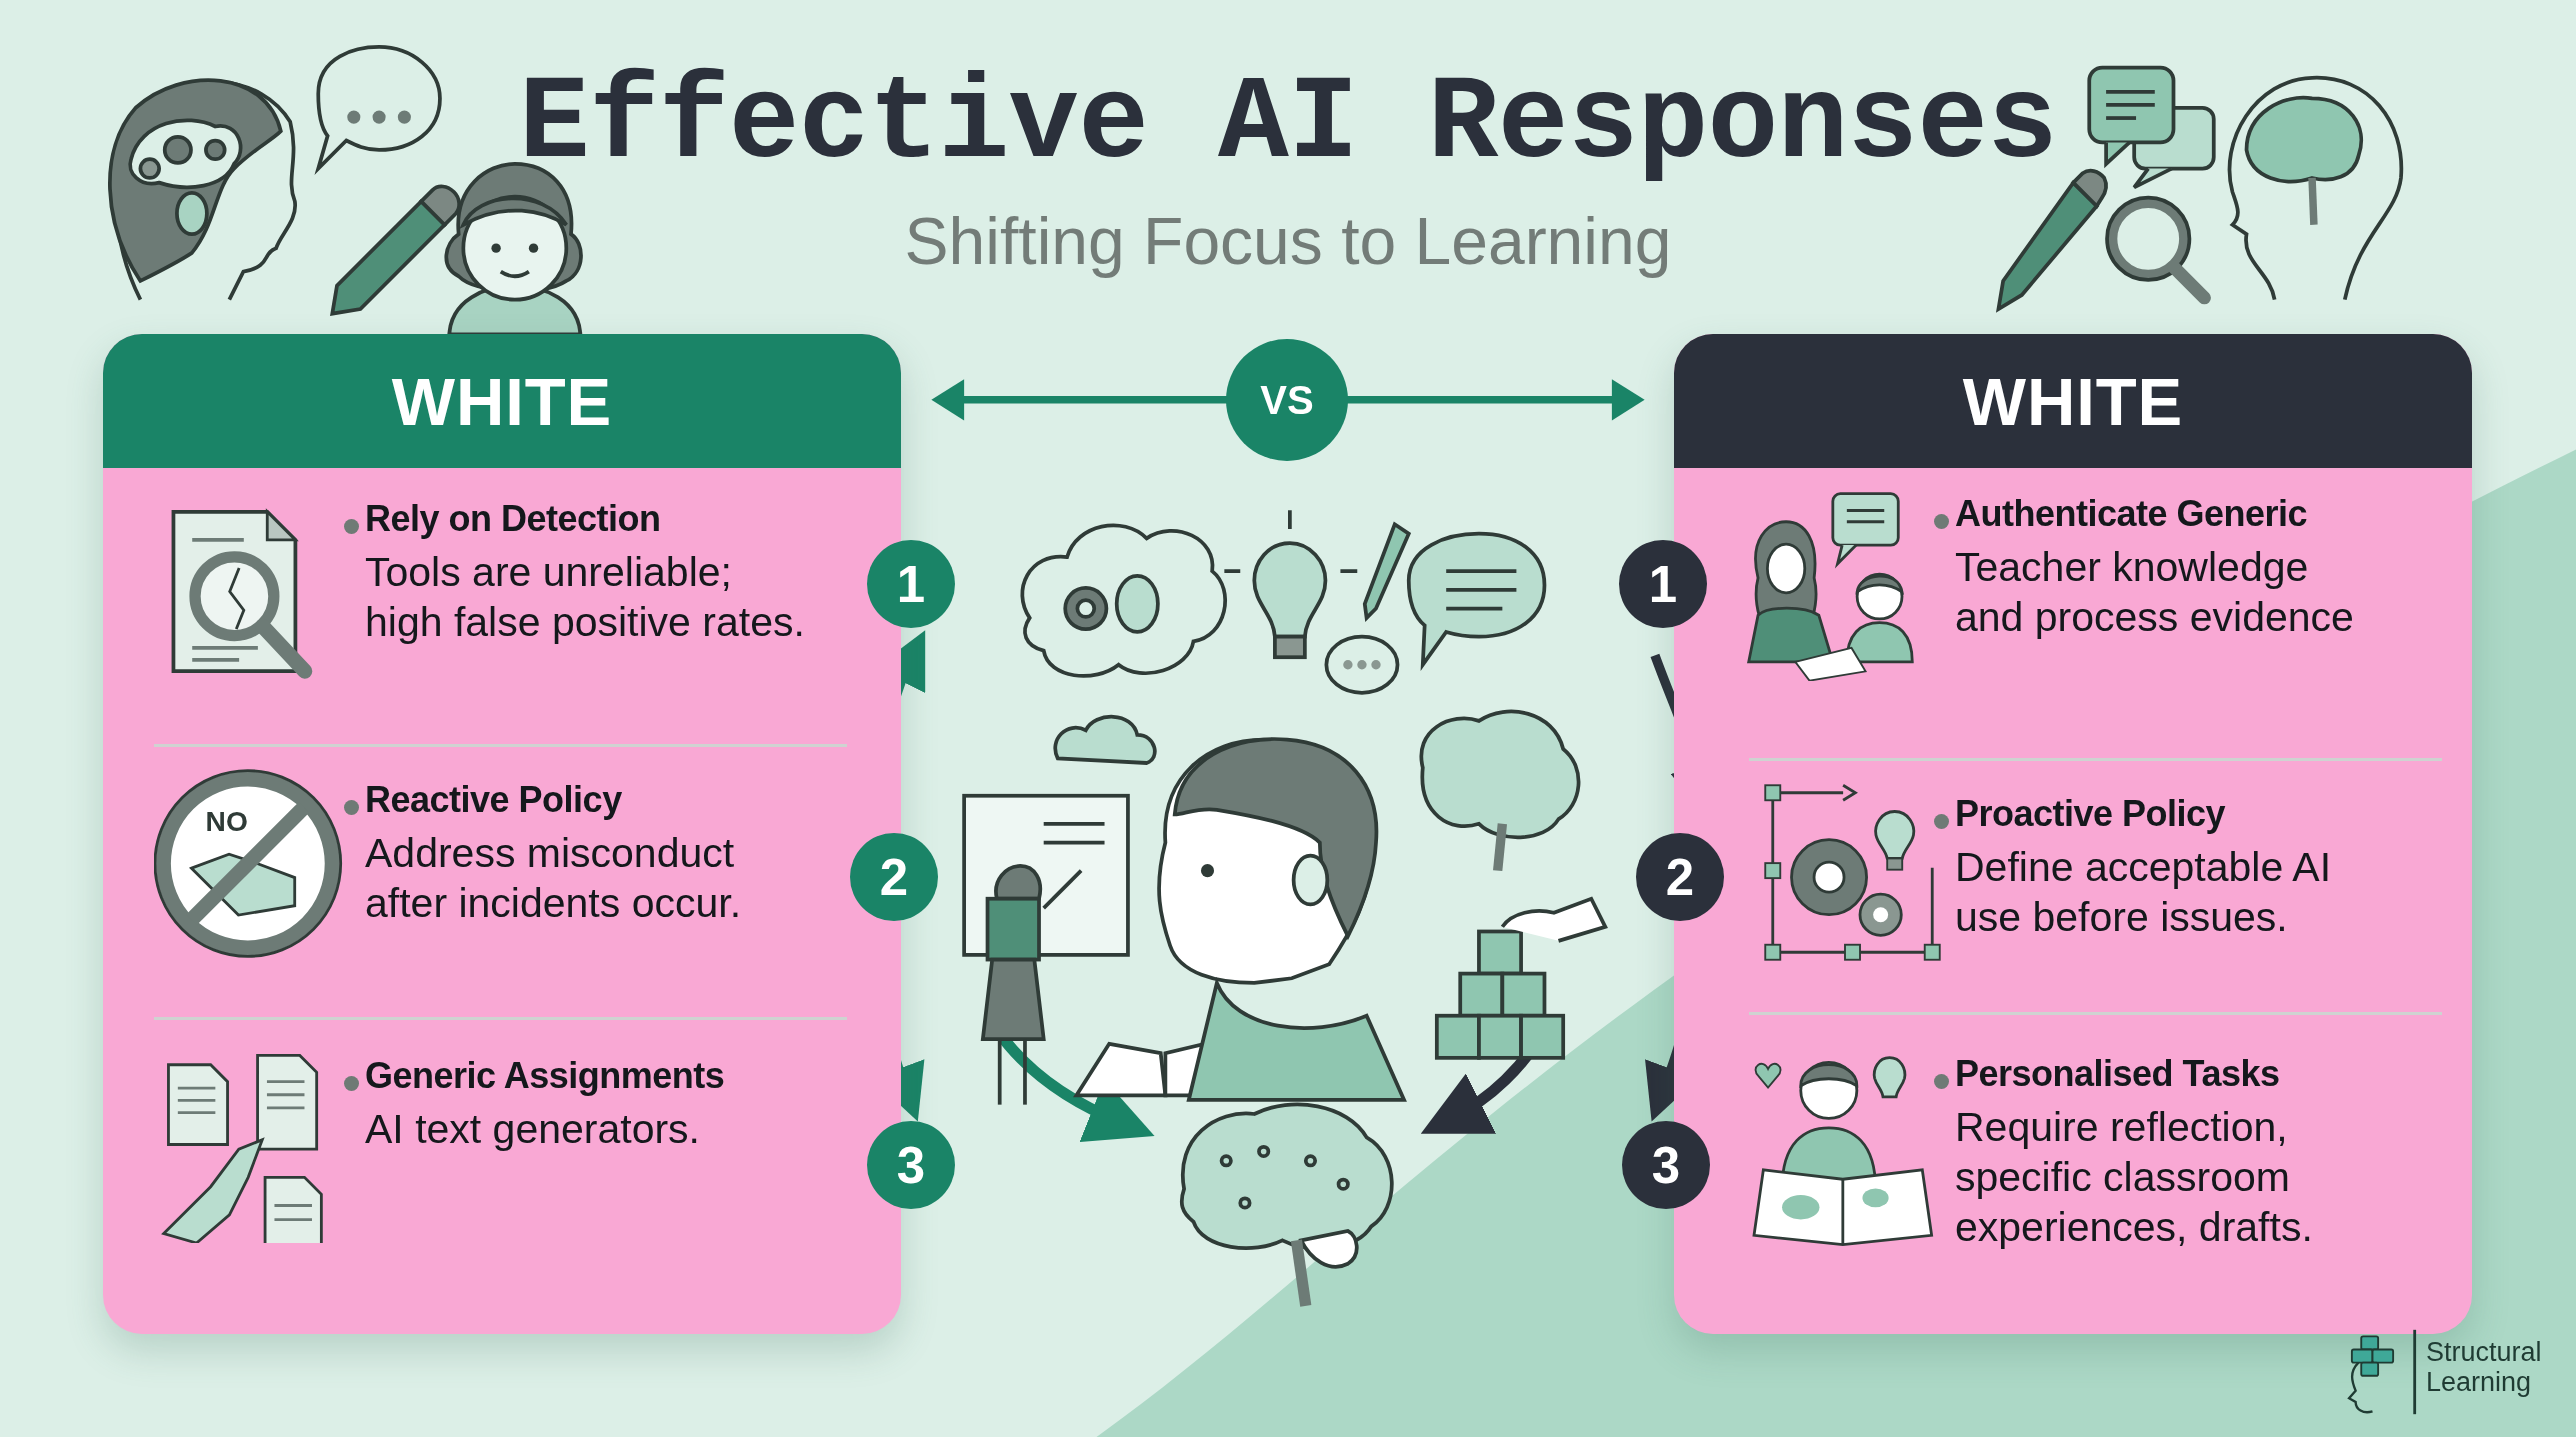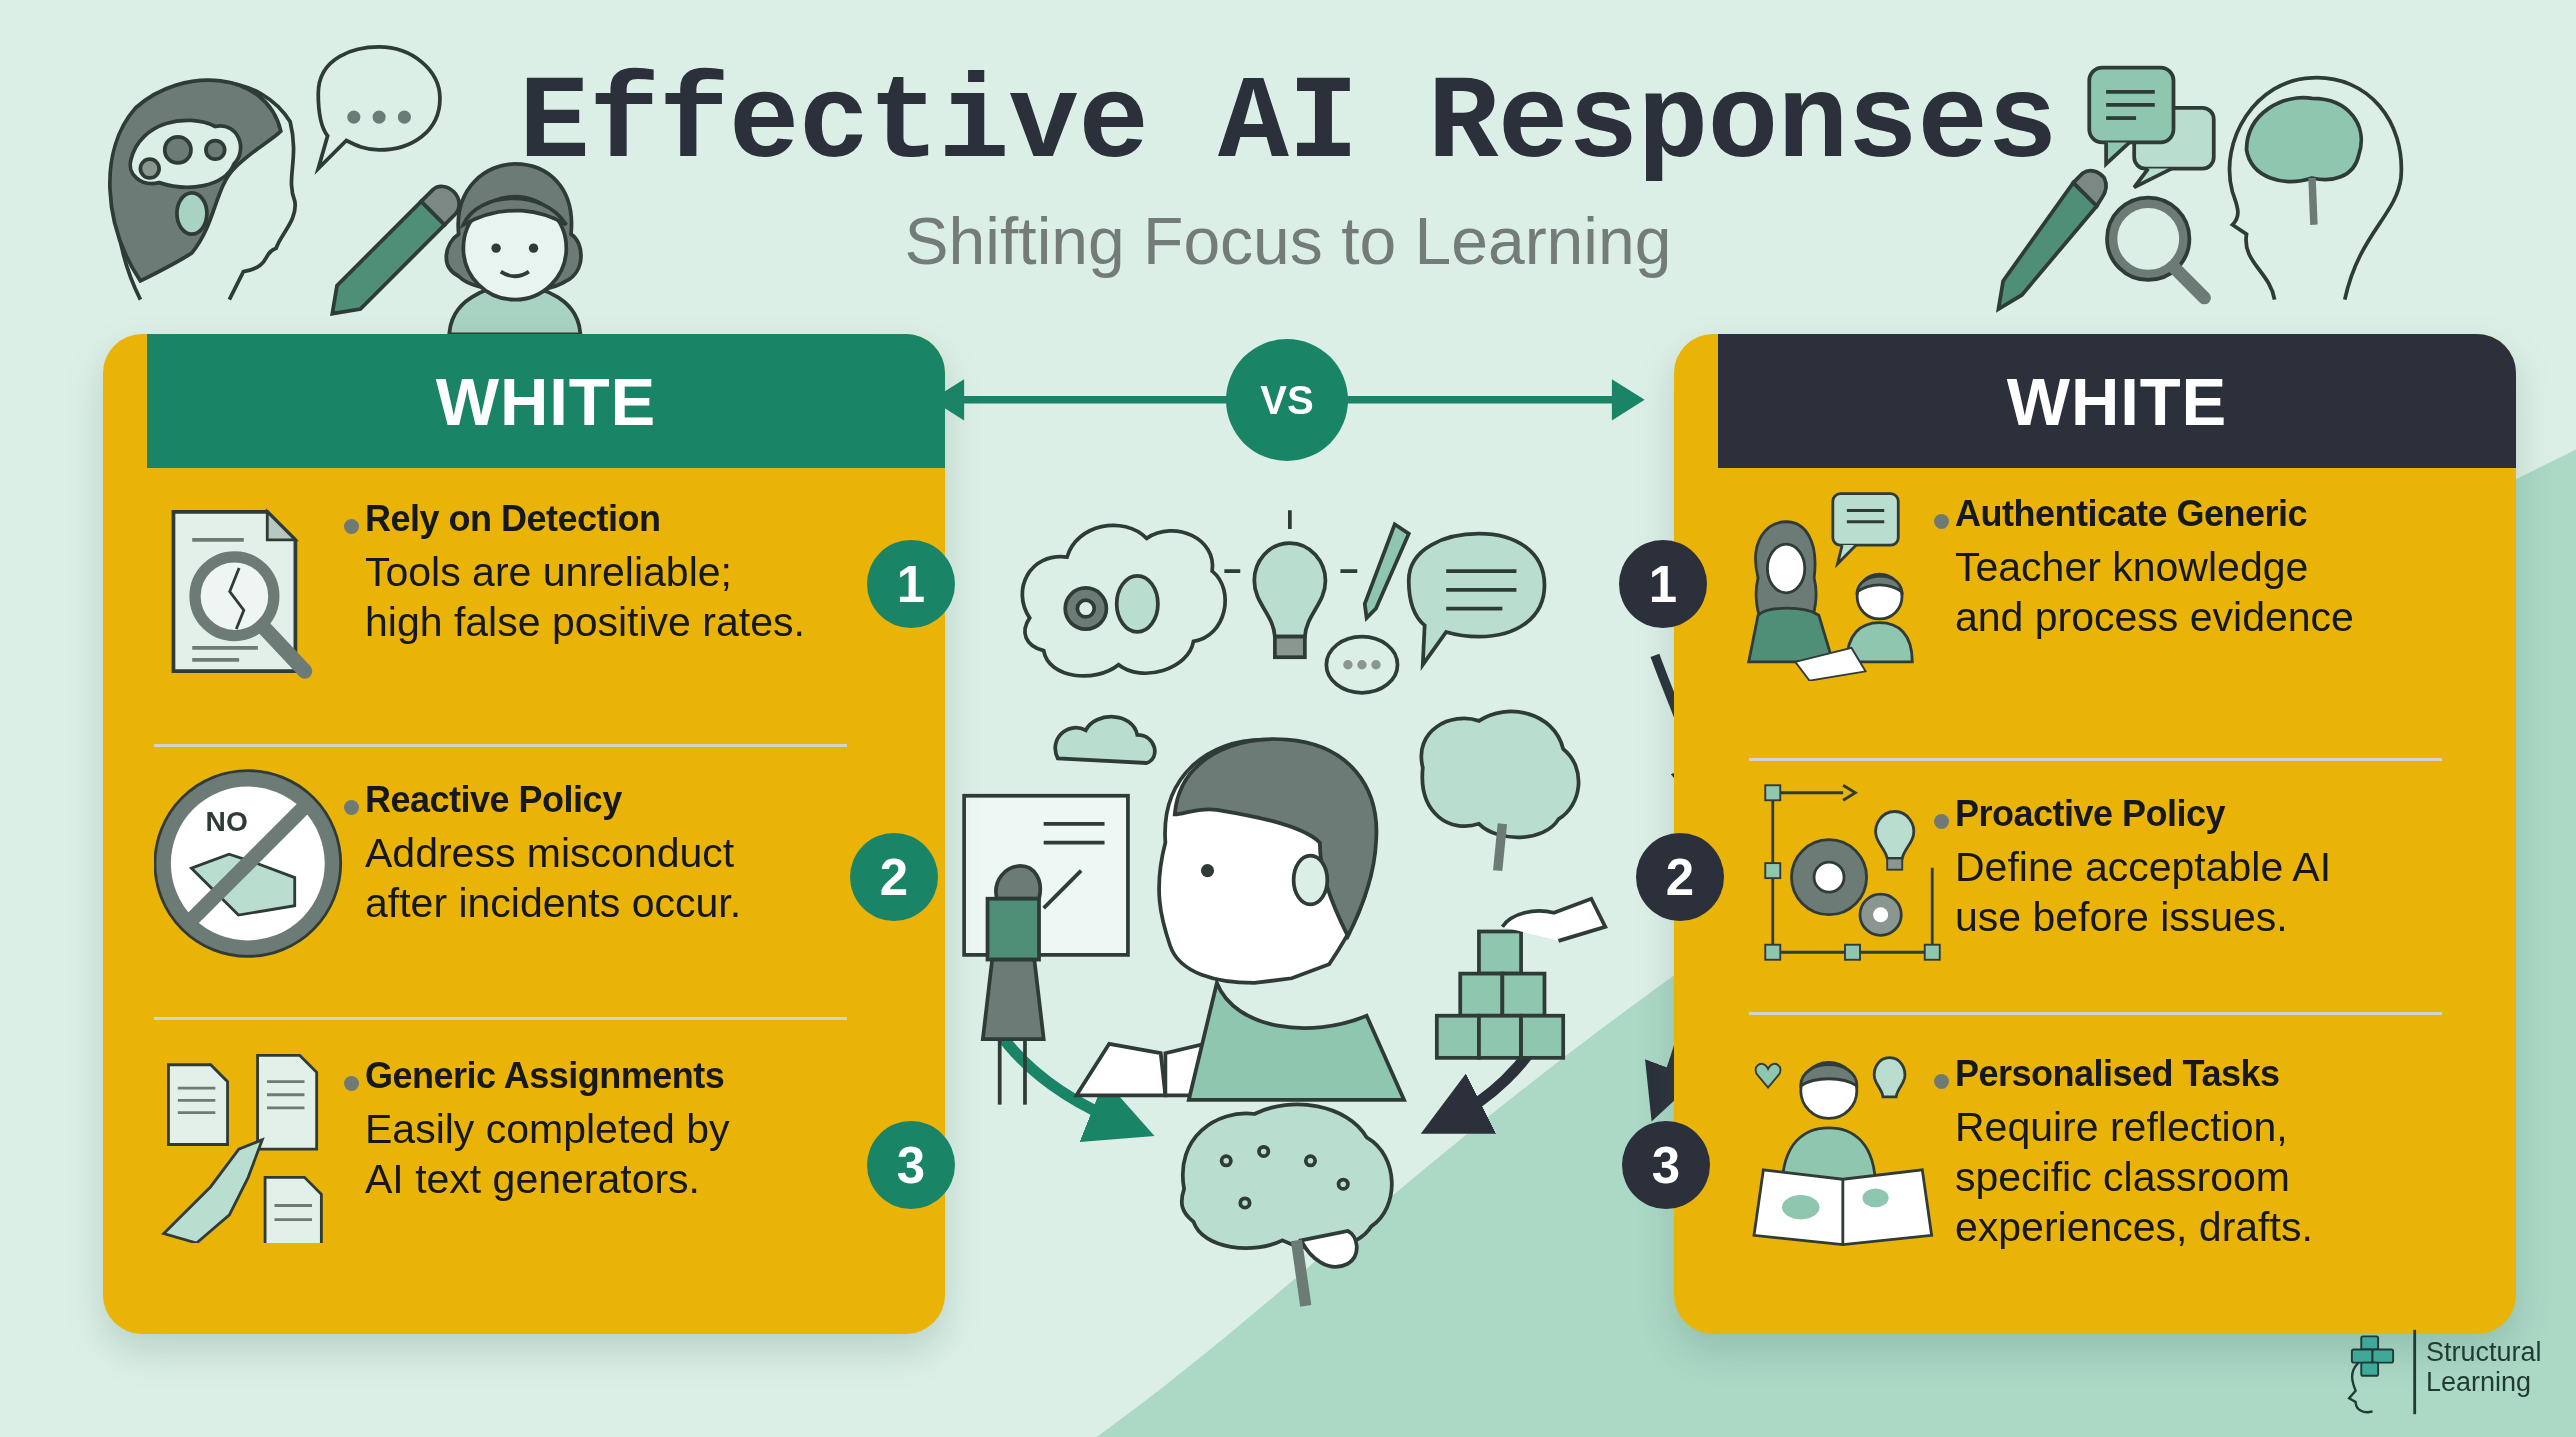--- a/index.html
+++ b/index.html
@@ -3,22 +3,22 @@
 <meta charset="utf-8">
 <style>
   html, body { margin:0; padding:0; }
   body { width:2576px; height:1438px; overflow:hidden; position:relative;
          background:#dcefe7; font-family:"Liberation Sans", "DejaVu Sans", sans-serif; }
   .bg-swoosh { position:absolute; left:0; top:0; width:2576px; height:1438px; }
   .title { position:absolute; left:0; width:2576px; top:66px; text-align:center;
            font-size:118px; font-weight:700; color:#2b303b; letter-spacing:-0.9px; line-height:1;font-family:Liberation Mono, monospace; }
   .subtitle { position:absolute; left:0; width:2576px; top:208px; text-align:center;
               font-size:66px; color:#737c78; line-height:1; }
-  .card { position:absolute; top:334px; width:798px; height:1000px; background:#eab308;
-          border-radius:39px; box-shadow:0 17px 37px rgba(60,110,90,0.22); overflow:hidden;padding-left:44px; }
+  .card { position:absolute; top:334px; width:798px; height:1000px; background:#f9a8d4;
+          border-radius:39px; box-shadow:0 17px 37px rgba(60,110,90,0.22); overflow:hidden; }
   .card.left { left:103px; }
   .card.right { left:1674px; }
   .card-header { height:134px; display:flex; align-items:center; justify-content:center;
                  color:#fff; font-size:67px; font-weight:700; letter-spacing:0.9px; }
   .card.left .card-header { background:#1a8467; }
   .card.right .card-header { background:#2b303b; }
   .row { position:absolute; left:0; width:798px; }
   .row .icon { position:absolute; left:47px; width:197px; height:197px; }
   .row .text { position:absolute; left:262px; right:28px; }
   .card.right .row .text { left:281px; }
@@ -264,21 +264,20 @@
           <line x1="130" y1="66" x2="170" y2="66"></line>
           <line x1="138" y1="170" x2="178" y2="170"></line>
           <line x1="138" y1="185" x2="178" y2="185"></line>
         </g>
       <path d="M20 200 L70 150 L100 110 L125 100 L110 140 L90 180 L55 210 Z" fill="#b9ddcf" stroke="#2f3b37" stroke-width="3"></path>
     </svg>
     <div class="text">
       <span class="bullet"></span>
       <div class="rtitle">Generic Assignments</div>
       <div class="rbody">
-        <div>Easily completed by</div>
         <div>AI text generators.</div>
       </div>
     </div>
   </div>
 </div>
 
 <div class="card right">
   <div class="card-header">WHITE</div>
 
   <div class="row" style="top:159px;">

